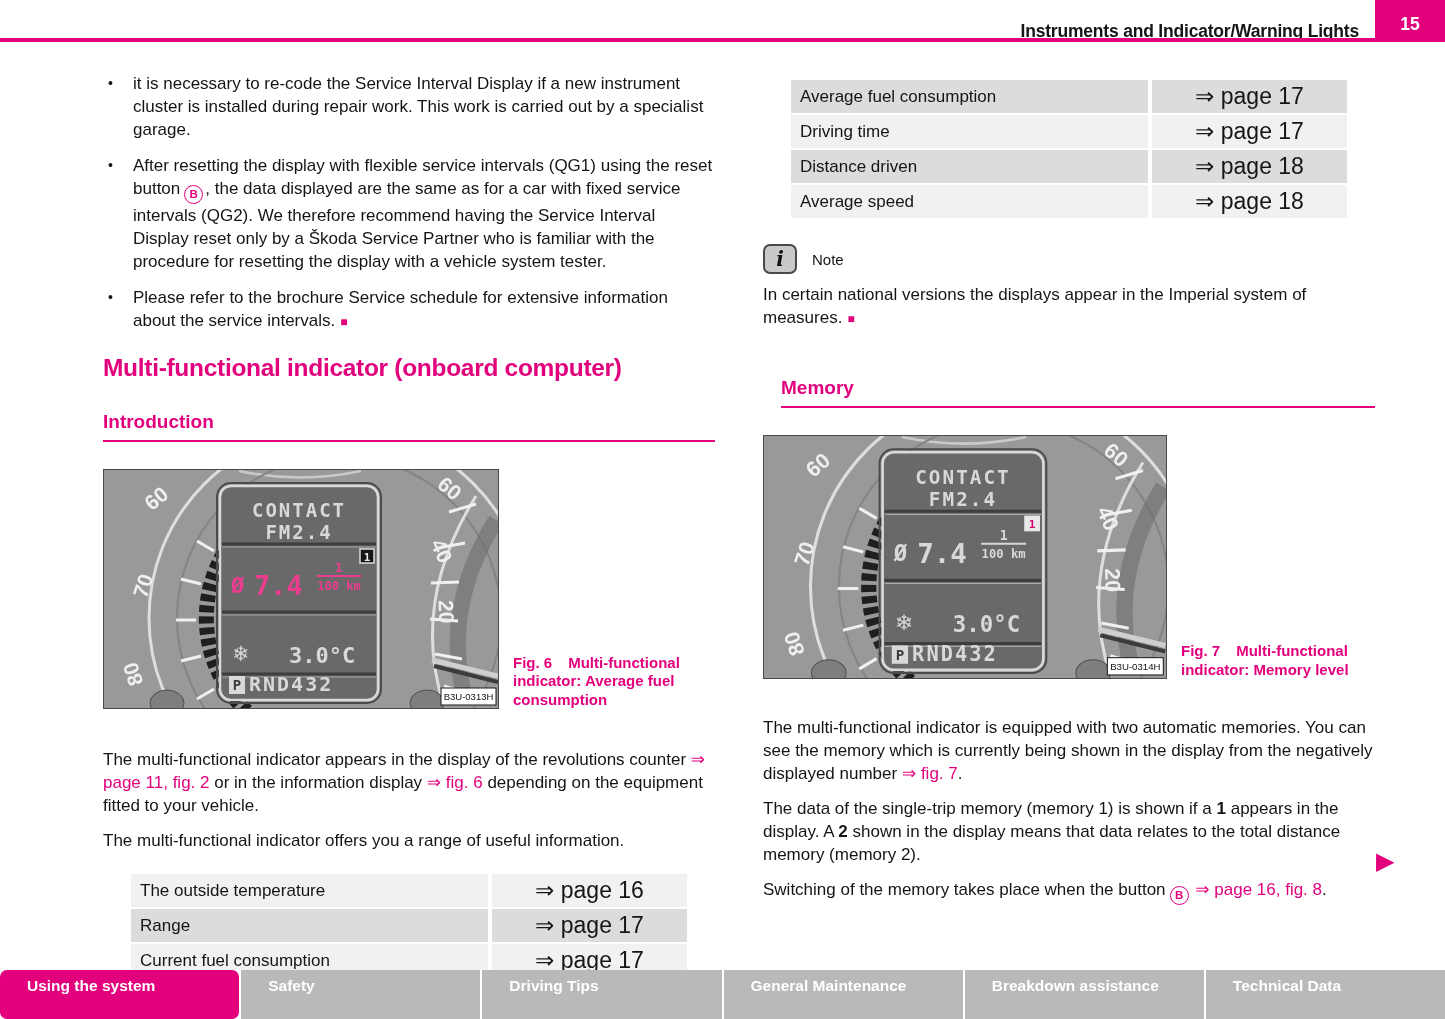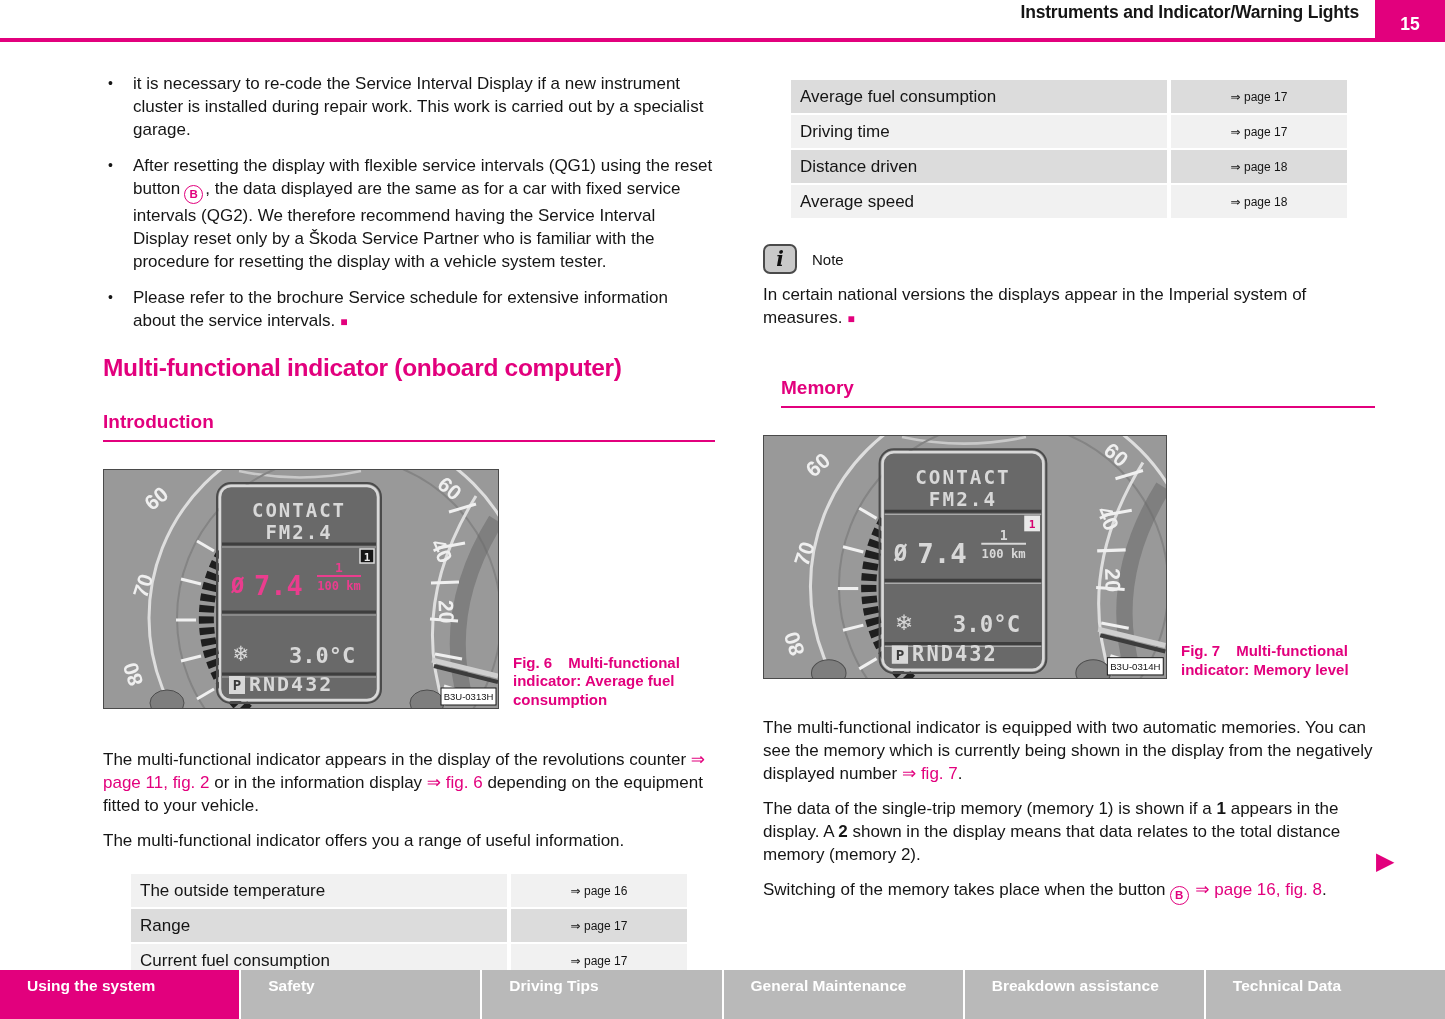--- a/index.html
+++ b/index.html
@@ -10,21 +10,21 @@
     --ink:#151515;
   }
   *{box-sizing:border-box;}
   html,body{margin:0;padding:0;}
   body{
     width:1445px;height:1019px;position:relative;background:#fff;
     font-family:"Liberation Sans",sans-serif;color:var(--ink);
     overflow:hidden;
   }
   
-  .hdr-title{position:absolute;top:2px;right:86px;font-size:17.5px;font-weight:bold;letter-spacing:-0.2px;}
+  .hdr-title{position:absolute;top:21px;right:86px;font-size:17.5px;font-weight:bold;letter-spacing:-0.2px;}
   .hdr-pagebox{position:absolute;top:0;right:0;width:70px;height:40px;background:var(--magenta);
     color:#fff;font-weight:bold;font-size:17.5px;display:flex;align-items:flex-end;justify-content:center;padding-bottom:5px;text-align:center;}
   .hdr-rule{position:absolute;top:38px;left:0;width:1445px;height:4px;background:var(--magenta);}
   
   .col{position:absolute;width:612px;}
   #colL{left:103px;top:72px;}
   #colR{left:763px;top:80px;}
   p{font-size:17px;line-height:23px;margin:0;}
   .para{margin-top:12px;}
   
@@ -46,37 +46,37 @@
   
   .figrow{display:flex;align-items:flex-end;margin-top:27px;}
   .figframe{border:1px solid #4a4a4a;line-height:0;background:#999;}
   .figframe svg{display:block;}
   .caption{color:var(--magenta);font-weight:bold;font-size:15px;line-height:18.5px;margin-left:14px;width:196px;}
   .caption .flabel{margin-right:16px;}
   
   .ptable{margin-top:22px;width:584px;}
   .ptable .row{display:flex;gap:4px;margin-bottom:2px;height:33px;padding-left:28px;}
   .cell-label{flex:1;display:flex;align-items:center;padding-left:9px;font-size:17px;}
-  .cell-page{width:176px;display:flex;align-items:center;justify-content:center;font-size:12px;}
+  .cell-page{width:195px;display:flex;align-items:center;justify-content:center;font-size:23px;}
   .row.light .cell-label,.row.light .cell-page{background:var(--row-light);}
   .row.dark  .cell-label,.row.dark  .cell-page{background:var(--row-dark);}
   
   .note{margin-top:26px;}
   .note-head{display:flex;align-items:center;gap:15px;}
   .note-icon{width:34px;height:30px;border:2px solid #4a4a4a;border-radius:7px;background:#c9c9c9;
     display:flex;align-items:center;justify-content:center;
     font-family:"DejaVu Serif",serif;font-style:italic;font-weight:bold;font-size:20px;color:#101010;}
   .note-title{font-size:15px;font-weight:normal;}
   .note-text{margin-top:9px;}
   
   .cont-arrow{position:absolute;left:1376px;top:849px;color:var(--magenta);font-size:24px;line-height:24px;}
   
   .tabs{position:absolute;left:0;top:970px;width:1445px;height:49px;display:flex;gap:2px;background:#fff;}
   .tab{flex:1;background:var(--tab-gray);color:#fff;font-weight:bold;font-size:15.5px;padding:7px 0 0 27px;}
-  .tab.active{background:var(--magenta);}
+  .tab.active{background:var(--magenta);border-radius:7px;}
   
   .gnum{font-family:"Liberation Sans",sans-serif;font-weight:bold;font-size:21px;fill:#efefef;text-anchor:middle;}
   .dispText{fill:#d8d8d8;font-family:"DejaVu Sans Mono",monospace;font-weight:bold;}
   .f6 .val{fill:#ea3d8e;font-family:"DejaVu Sans Mono",monospace;font-weight:bold;}
   .f6 .valStroke{stroke:#ea3d8e;}
   .f6 .badgeRect{fill:#161616;stroke:#dddddd;stroke-width:1.5;}
   .f6 .badgeTxt{fill:#eeeeee;font-family:"DejaVu Sans Mono",monospace;font-weight:bold;}
   .f7 .val{fill:#d8d8d8;font-family:"DejaVu Sans Mono",monospace;font-weight:bold;}
   .f7 .valStroke{stroke:#d8d8d8;}
   .f7 .badgeRect{fill:#e9e9e9;stroke:#e9e9e9;stroke-width:1.5;}

